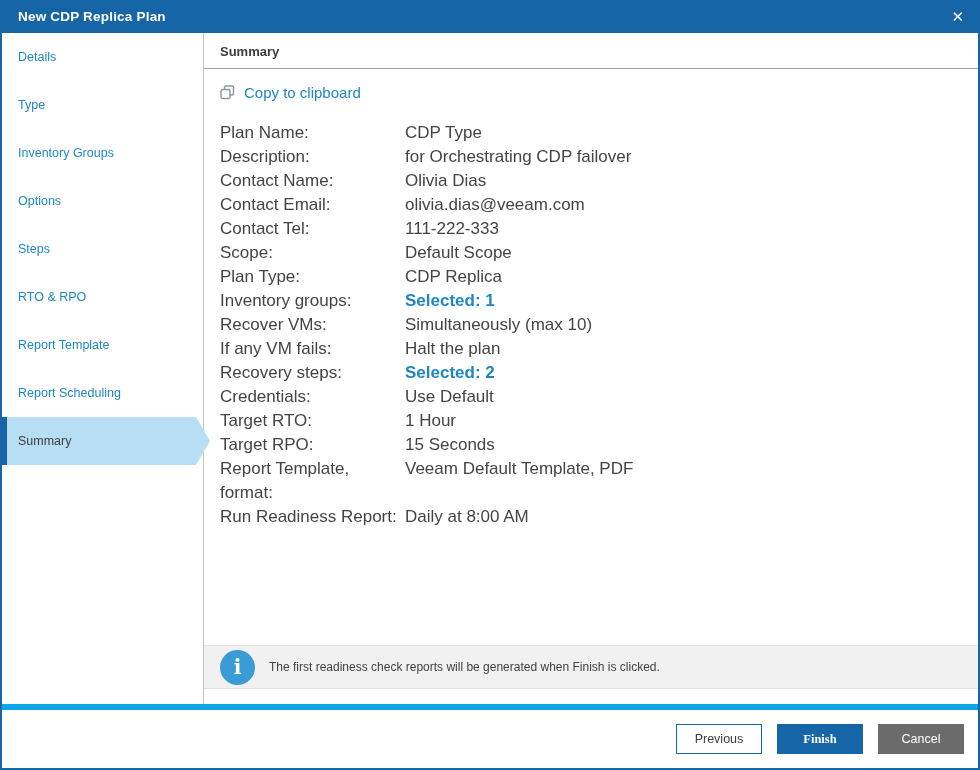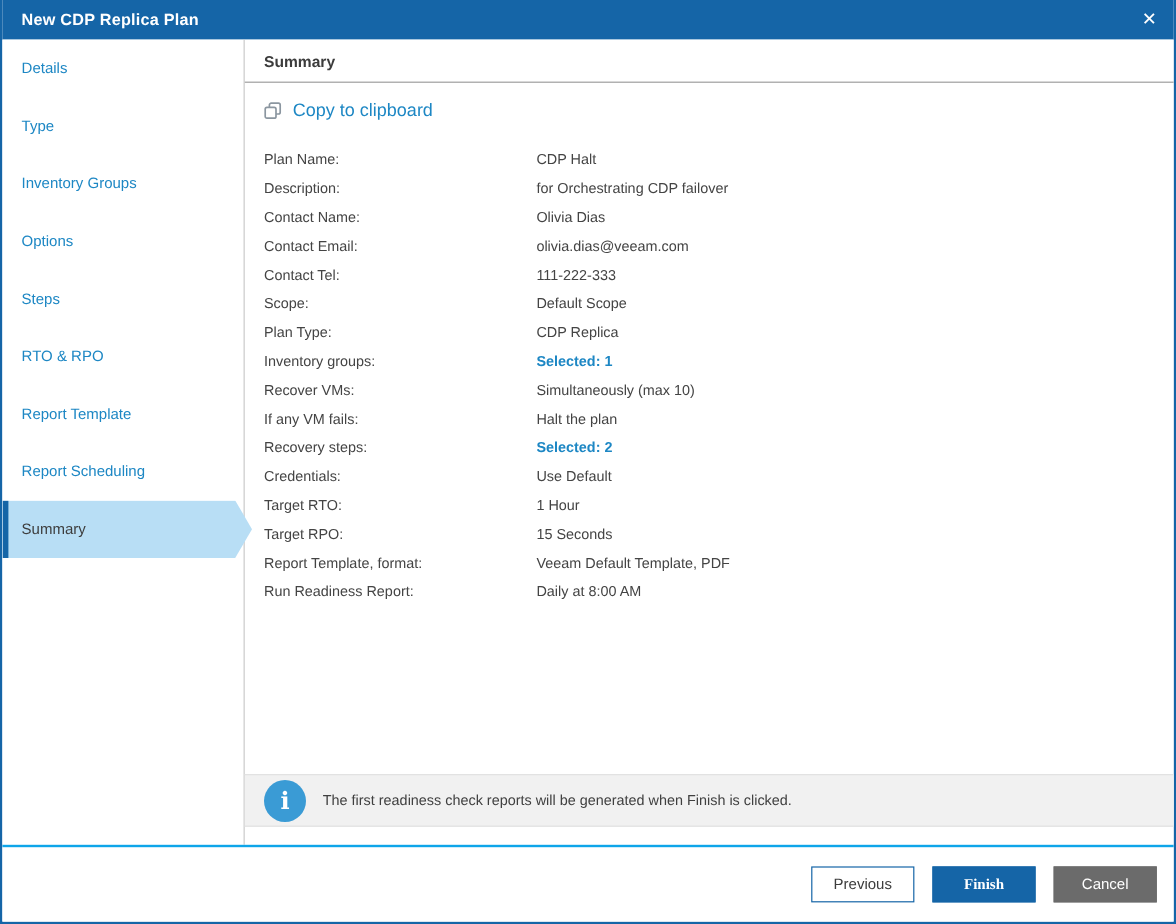--- a/index.html
+++ b/index.html
@@ -30,31 +30,31 @@
   .side-item.selected::before{content:"";position:absolute;left:0;top:0;bottom:0;
     width:5px;background:var(--accent);}
   .content{flex:1 1 auto;display:flex;flex-direction:column;min-width:0;background:#fff;}
   .content-header{padding:11px 16px 9px 16px;font-size:13px;font-weight:bold;
     color:#3c3c3c;border-bottom:1px solid #9e9e9e;}
   .copy-row{display:flex;align-items:center;gap:9px;margin:15px 0 0 16px;
     color:var(--link);font-size:15px;cursor:pointer;width:max-content;}
   .copy-ic{width:15px;height:15px;display:block;}
   .rows{margin:20px 0 0 16px;}
   .row{display:grid;grid-template-columns:185px auto;line-height:24px;
-    font-size:12px;color:#444;gap:42px;}
+    font-size:17px;color:#444;}
   .row .val.link{color:var(--link);cursor:pointer;font-weight:bold;}
   .spacer{flex:1 1 auto;}
   .info-bar{margin:0 0 15px 0;height:44px;background:#f1f1f1;
     border-top:1px solid #e2e2e2;border-bottom:1px solid #e2e2e2;
     display:flex;align-items:center;gap:14px;padding:0 16px;flex:0 0 auto;}
   .info-ic{width:35px;height:35px;border-radius:50%;background:var(--info-icon);
     color:#fff;display:flex;align-items:center;justify-content:center;
     font-family:"DejaVu Serif",serif;font-size:20px;font-weight:bold;flex:0 0 auto;}
   .info-text{font-size:12px;color:#404040;}
-  .footer{flex:0 0 64px;border-top:2px solid #0ea5e9;display:flex;align-items:center;
+  .footer{flex:0 0 64px;border-top:6px solid #0ea5e9;display:flex;align-items:center;
     justify-content:flex-end;gap:15px;padding-right:14px;background:#fff;}
   .btn{min-width:86px;height:30px;font-size:12.5px;cursor:pointer;
     font-family:"Liberation Sans","DejaVu Sans",sans-serif;border:1px solid transparent;}
   .btn.secondary{background:#fff;border:1px solid var(--accent);color:#3d3d3d;}
   .btn.primary{background:var(--accent);border:1px solid var(--accent);color:#fff;
     font-weight:bold;font-family:Liberation Serif, serif;}
   .btn.gray{background:var(--cancel-bg);border:1px solid var(--cancel-bg);color:#fff;}
 </style>
 </head>
 <body>
@@ -107,21 +107,21 @@
           <rect x="4.5" y="1" width="9" height="9" rx="1.5" fill="#fff" stroke="#8b96a0" stroke-width="1.4"></rect>
           <rect x="1" y="4.5" width="9" height="9" rx="1.5" fill="#fff" stroke="#8b96a0" stroke-width="1.4"></rect>
         </svg>
         <span>Copy to clipboard</span>
       </div>
 
       <div class="rows" id="rows">
 
       <div class="row">
             <span class="lab">Plan Name:</span>
-            <span class="val">CDP Halt</span>
+            <span class="val">CDP Type</span>
           </div>
           <div class="row">
             <span class="lab">Description:</span>
             <span class="val">for Orchestrating CDP failover</span>
           </div>
           <div class="row">
             <span class="lab">Contact Name:</span>
             <span class="val">Olivia Dias</span>
           </div>
           <div class="row">

